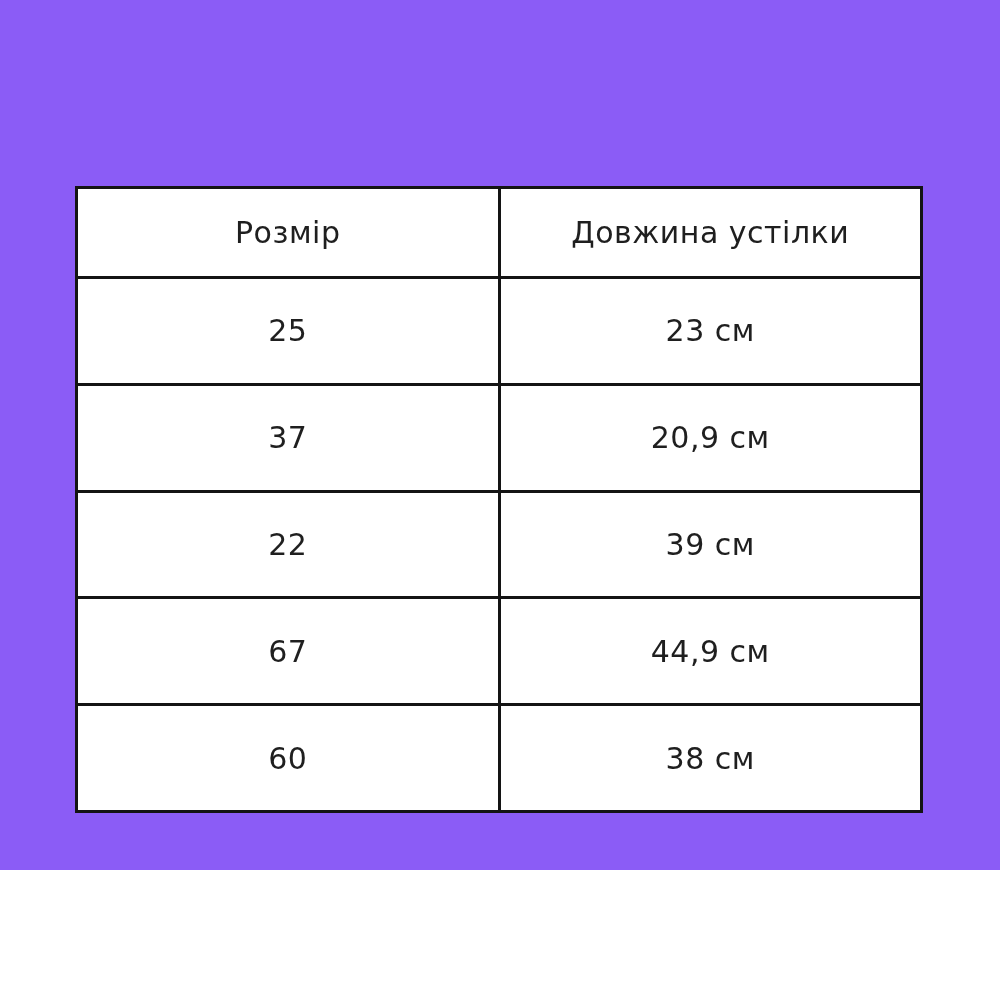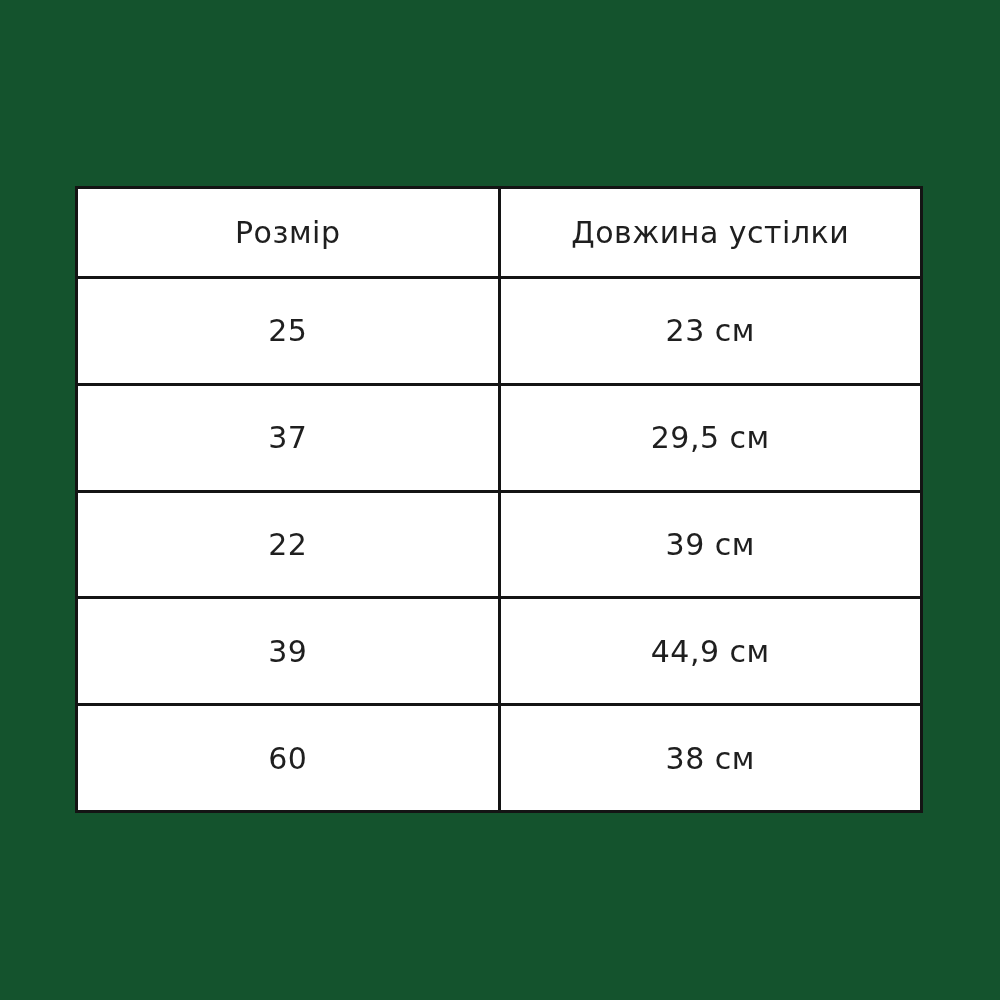--- a/index.html
+++ b/index.html
@@ -3,22 +3,22 @@
 <meta charset="utf-8">
 <style>
   html, body {
     margin: 0;
     padding: 0;
     font-family: "DejaVu Sans", "Liberation Sans", sans-serif;
   }
   .page {
     position: relative;
     width: 1000px;
-    height: 1000px;
-    background: #14532d;
+    height: 870px;
+    background: #8b5cf6;
     overflow: hidden;
   }
   table.size-table {
     position: absolute;
     left: 75px;
     top: 186px;
     width: 848px;
     height: 627px;
     border-collapse: collapse;
     table-layout: fixed;
@@ -50,28 +50,28 @@
         <th>Довжина устілки</th>
       </tr>
     </thead>
     <tbody id="table-body">
         <tr>
           <td>25</td>
           <td>23 см</td>
         </tr>
         <tr>
           <td>37</td>
-          <td>29,5 см</td>
+          <td>20,9 см</td>
         </tr>
         <tr>
           <td>22</td>
           <td>39 см</td>
         </tr>
         <tr>
-          <td>39</td>
+          <td>67</td>
           <td>44,9 см</td>
         </tr>
         <tr>
           <td>60</td>
           <td>38 см</td>
         </tr>
       </tbody>
   </table>
 </div>
 

